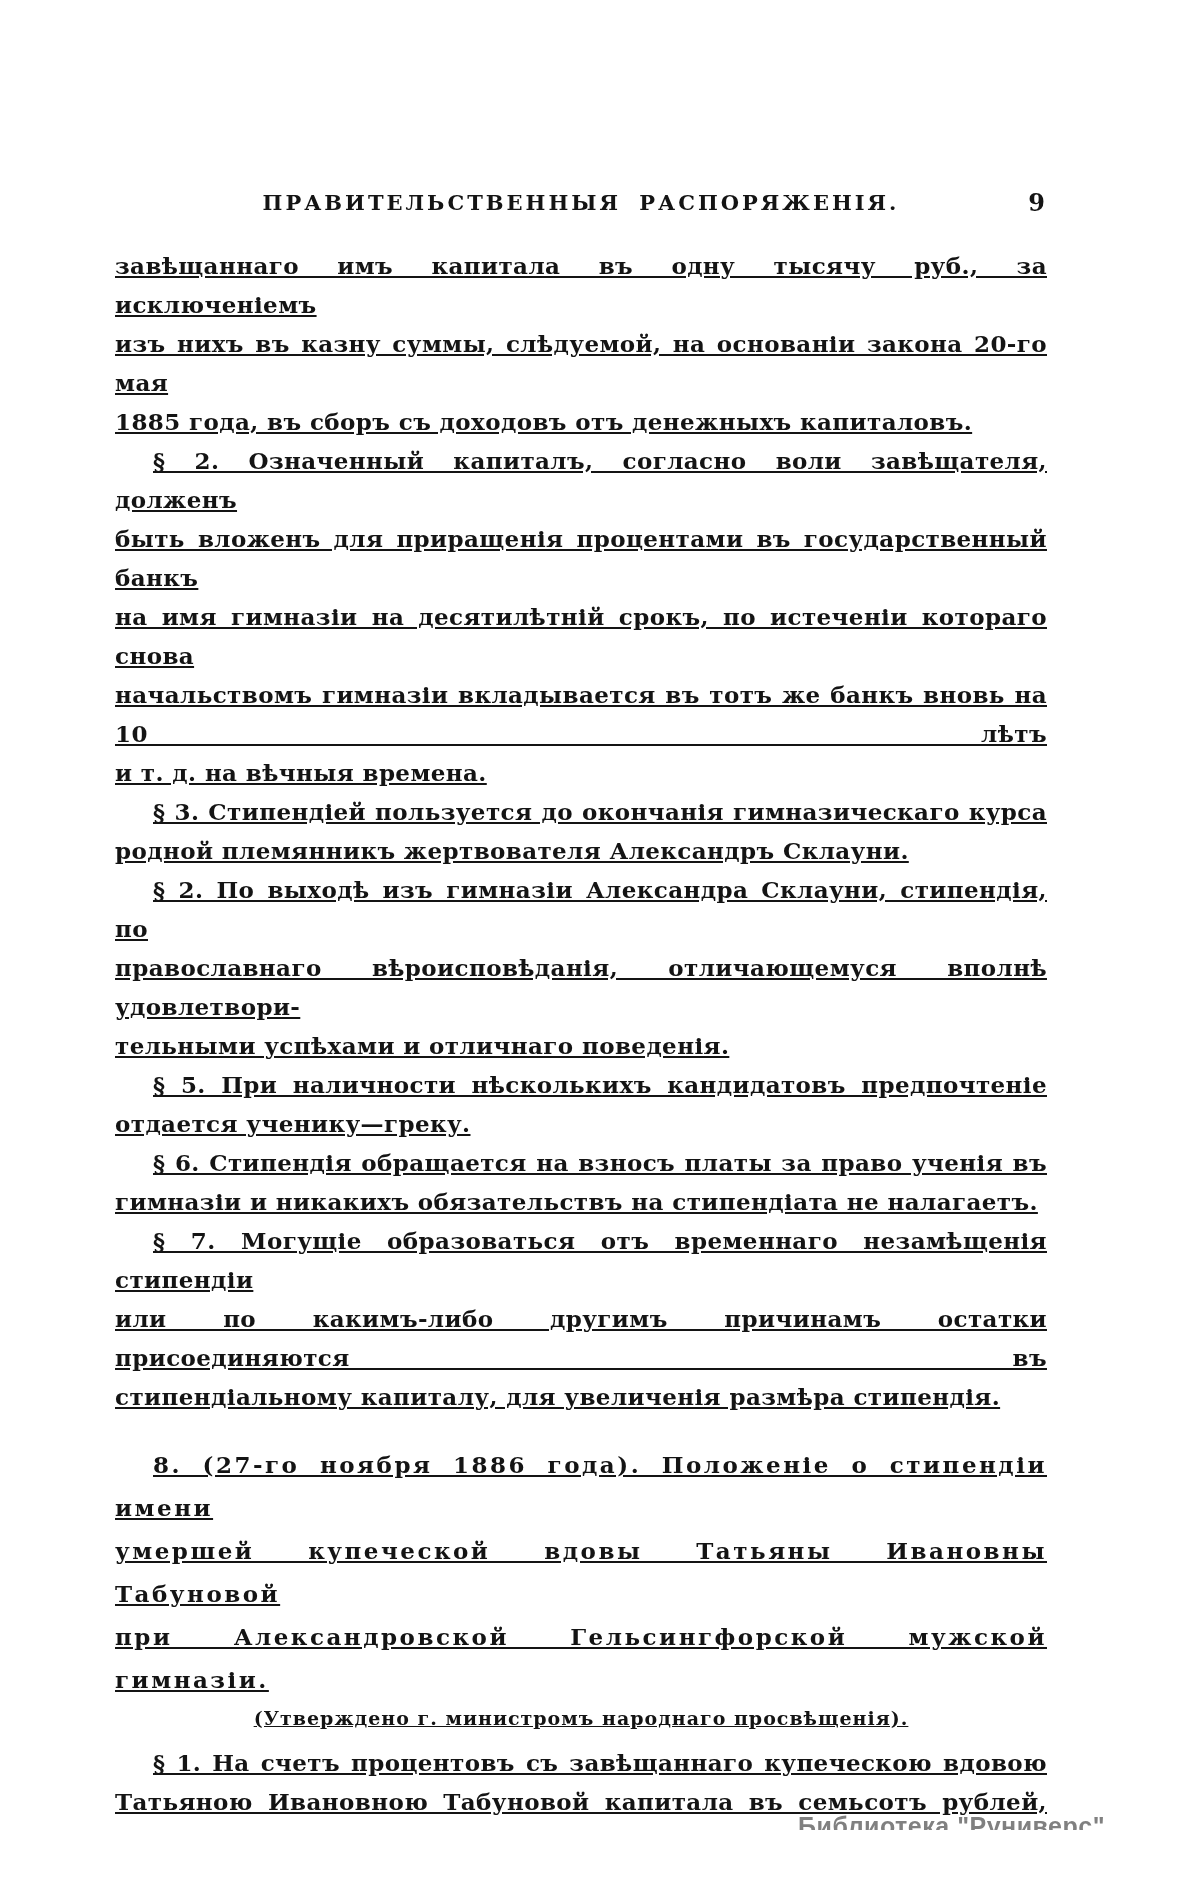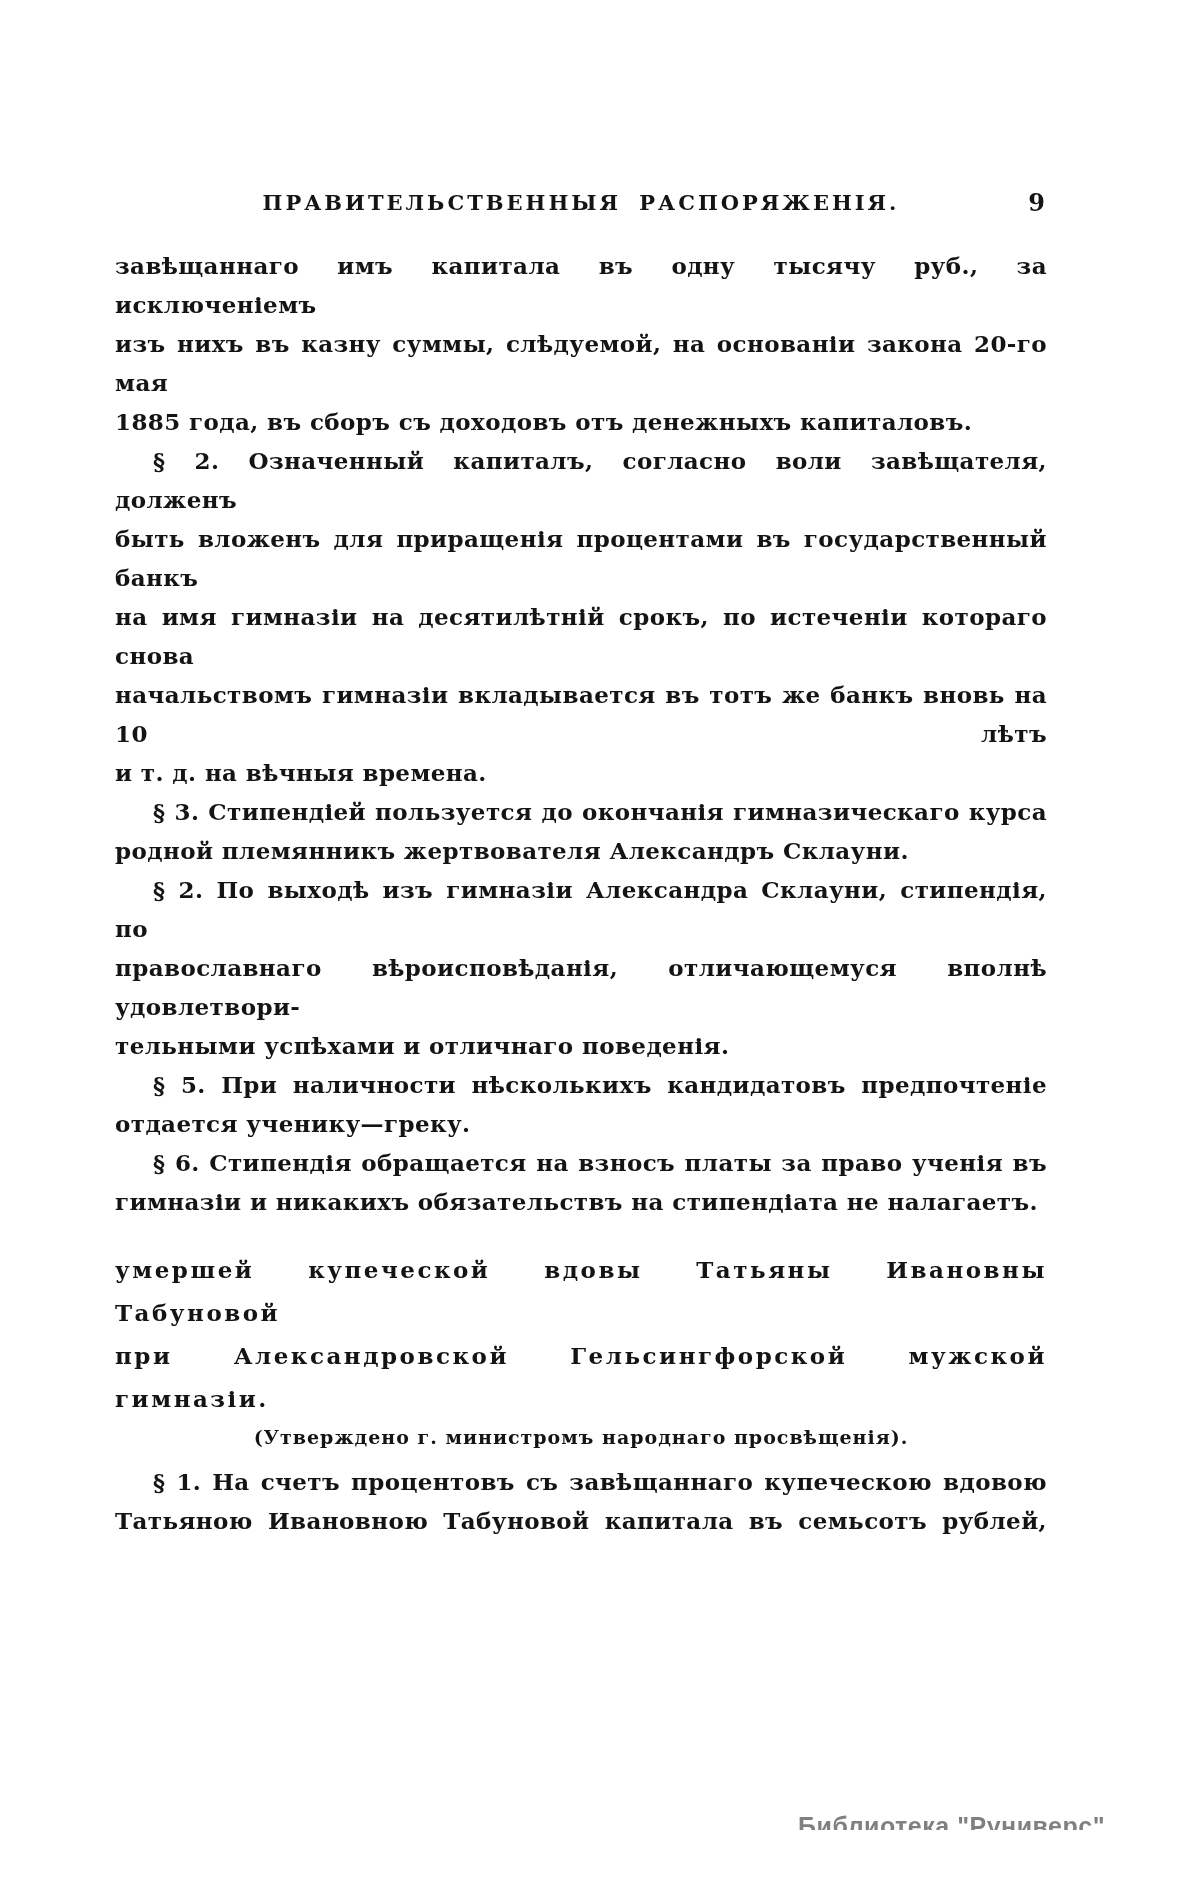--- a/index.html
+++ b/index.html
@@ -52,20 +52,21 @@
     padding: 0;
   }
   .line {
     font-size: 23px;
     line-height: 39px;
     font-weight: bold;
     letter-spacing: 0.4px;
     text-align: justify;
     text-align-last: justify;
     white-space: normal;
+    text-decoration: underline;
   }
   .line.first-indent {
     text-indent: 38px;
   }
   .line.last-left {
     text-align-last: left;
   }
   .paragraph.section-heading {
     margin-top: 27px;
   }
@@ -128,21 +129,27 @@
         <div class="line last-left">тельными успѣхами и отличнаго поведенія.</div>
       </div>
       <div class="paragraph body">
         <div class="line first-indent">§ 5. При наличности нѣсколькихъ кандидатовъ предпочтеніе</div>
         <div class="line last-left">отдается ученику—греку.</div>
       </div>
       <div class="paragraph body">
         <div class="line first-indent">§ 6. Стипендія обращается на взносъ платы за право ученія въ</div>
         <div class="line last-left">гимназіи и никакихъ обязательствъ на стипендіата не налагаетъ.</div>
       </div>
+      <div class="paragraph body">
+        <div class="line first-indent">§ 7. Могущіе образоваться отъ временнаго незамѣщенія стипендіи</div>
+        <div class="line">или по какимъ-либо другимъ причинамъ остатки присоединяются въ</div>
+        <div class="line last-left">стипендіальному капиталу, для увеличенія размѣра стипендія.</div>
+      </div>
       <div class="paragraph section-heading">
+        <div class="line first-indent">8. (27-го ноября 1886 года). Положеніе о стипендіи имени</div>
         <div class="line">умершей купеческой вдовы Татьяны Ивановны Табуновой</div>
         <div class="line">при Александровской Гельсингфорской мужской гимназіи.</div>
       </div>
       <div class="paragraph subheading">
         <div class="line last-left">(Утверждено г. министромъ народнаго просвѣщенія).</div>
       </div>
       <div class="paragraph body">
         <div class="line first-indent">§ 1. На счетъ процентовъ съ завѣщаннаго купеческою вдовою</div>
         <div class="line">Татьяною Ивановною Табуновой капитала въ семьсотъ рублей,</div>
       </div>

